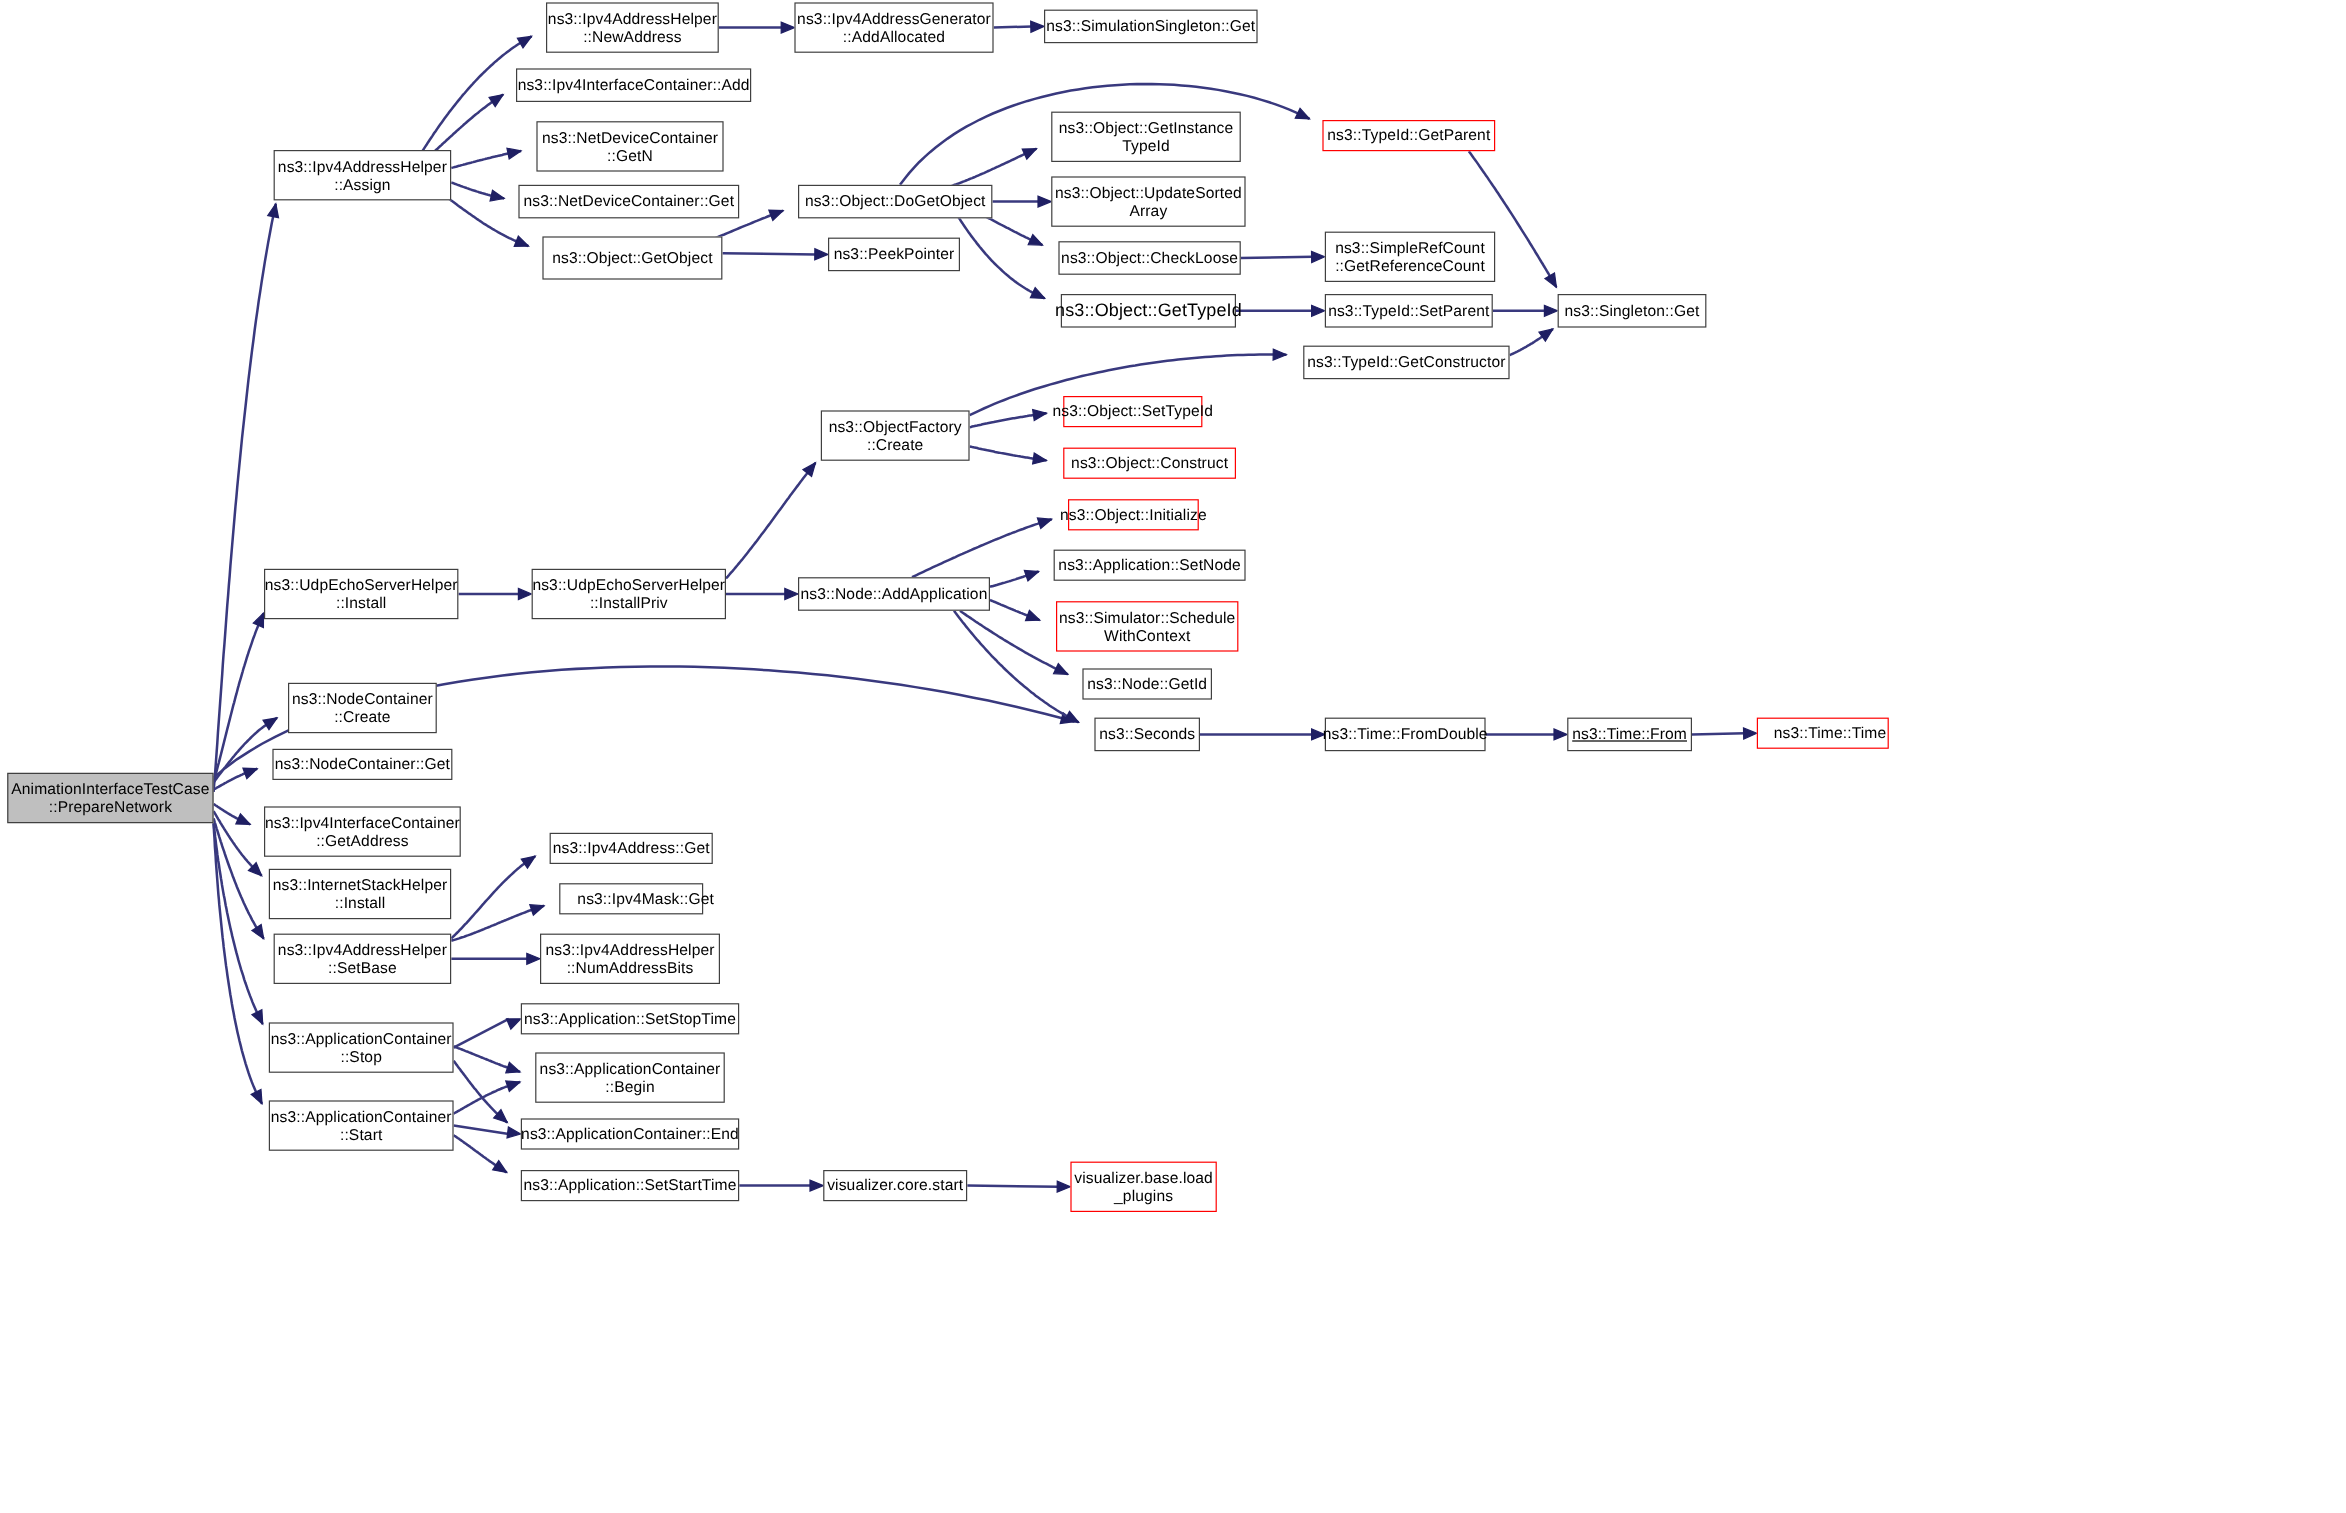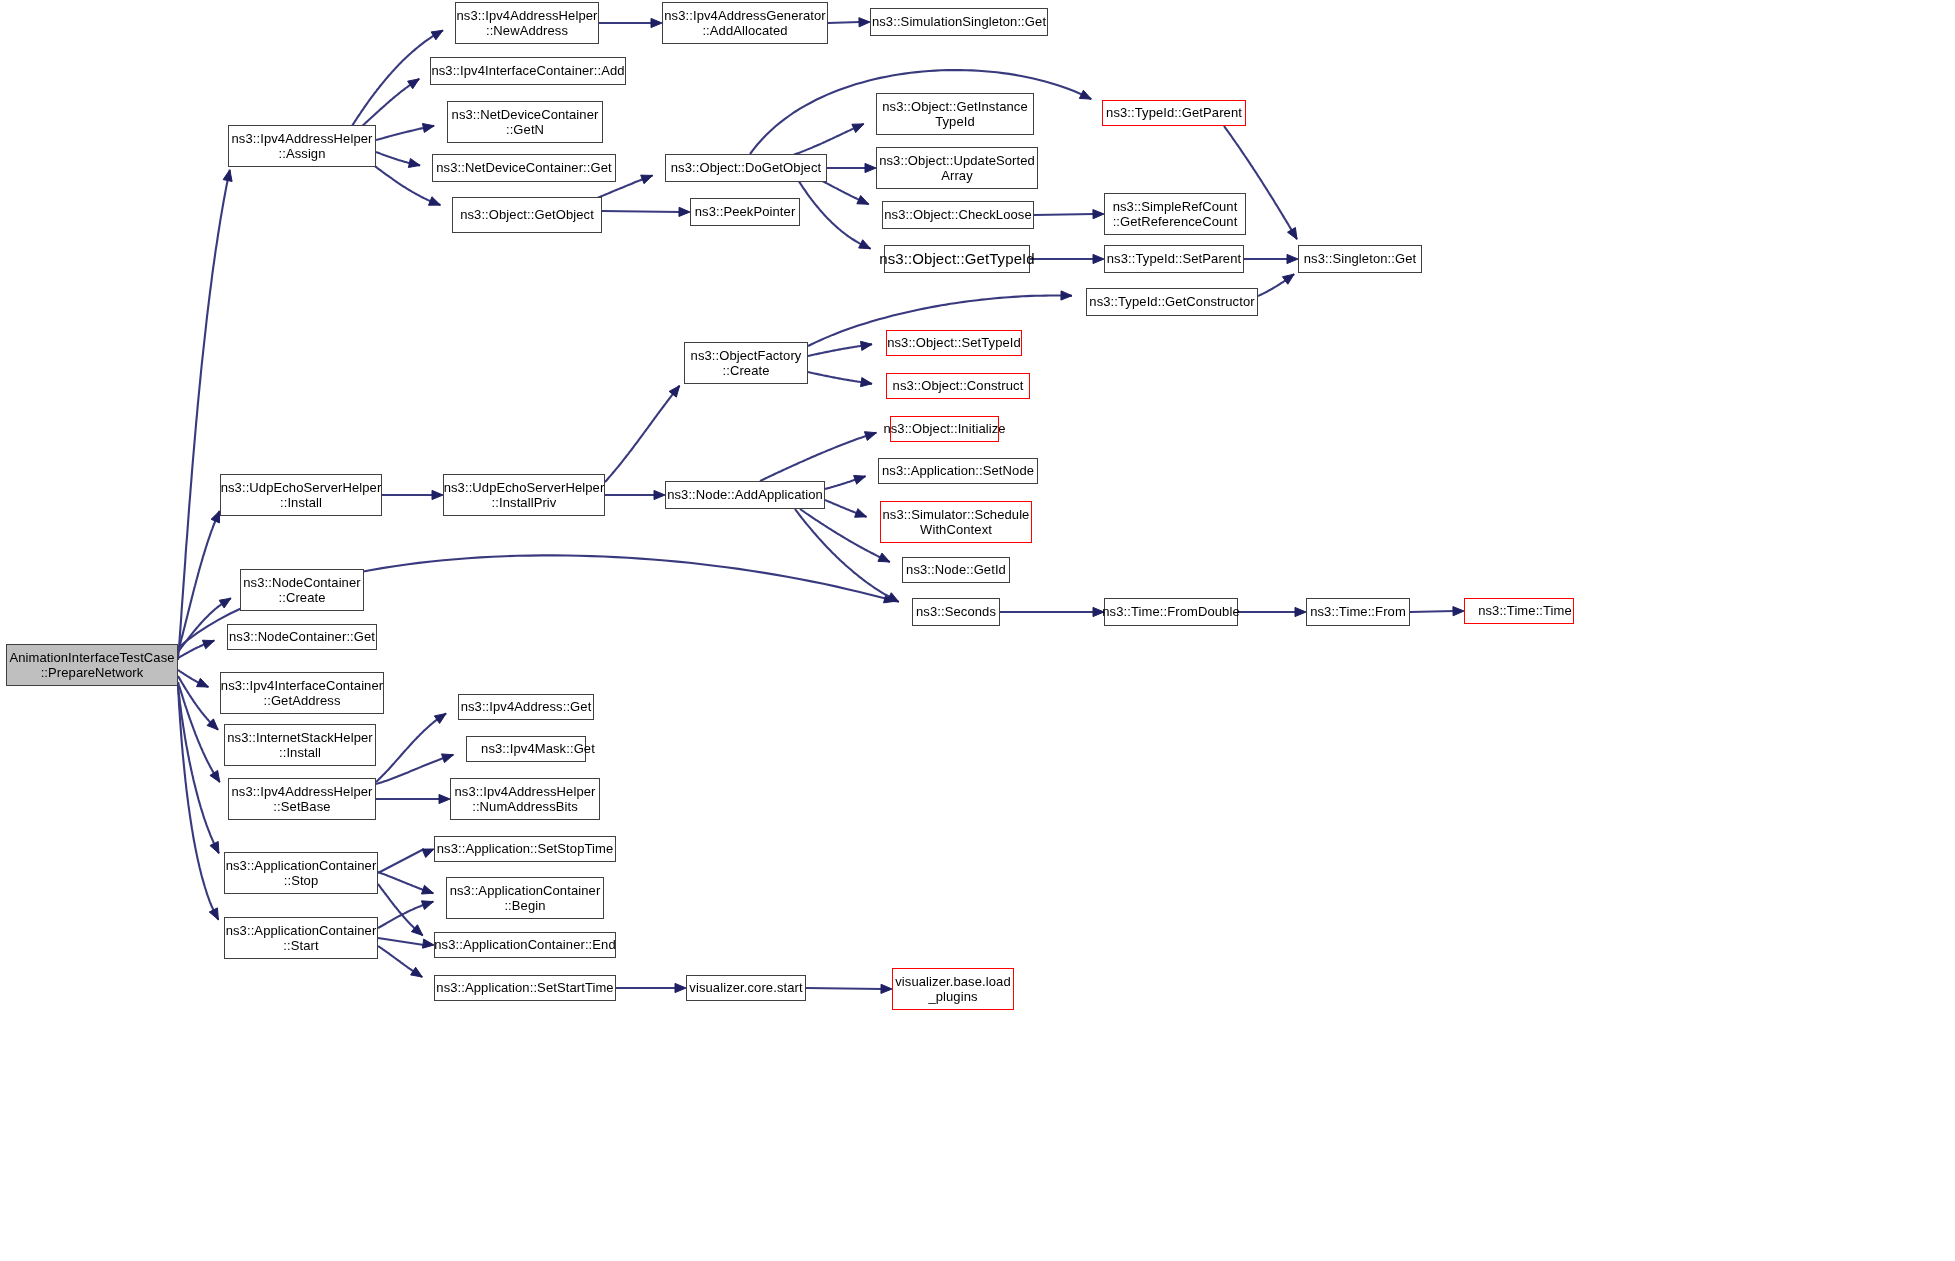--- a/index.html
+++ b/index.html
@@ -197,21 +197,21 @@
       <div class="node" style="left: 1298px; top: 245px; width: 124px; height: 28px; font-size: 13px;">
         <span>ns3::Singleton::Get</span>
       </div>
       <div class="node" style="left: 1086px; top: 288px; width: 172px; height: 28px; font-size: 13px;">
         <span>ns3::TypeId::GetConstructor</span>
       </div>
       <div class="node" style="left: 684px; top: 342px; width: 124px; height: 42px; font-size: 13px;">
         <span>ns3::ObjectFactory
 ::Create</span>
       </div>
-      <div class="node red" style="left: 886px; top: 330px; width: 136px; height: 26px; font-size: 13px;">
+      <div class="node red" style="left: 886px; top: 330px; width: 116px; height: 26px; font-size: 13px;">
         <span>ns3::Object::SetTypeId</span>
       </div>
       <div class="node red" style="left: 886px; top: 373px; width: 144px; height: 26px; font-size: 13px;">
         <span>ns3::Object::Construct</span>
       </div>
       <div class="node red" style="left: 890px; top: 416px; width: 109px; height: 26px; font-size: 13px;">
         <span>ns3::Object::Initialize</span>
       </div>
       <div class="node" style="left: 878px; top: 458px; width: 160px; height: 26px; font-size: 13px;">
         <span>ns3::Application::SetNode</span>
@@ -222,21 +222,21 @@
       </div>
       <div class="node" style="left: 902px; top: 557px; width: 108px; height: 26px; font-size: 13px;">
         <span>ns3::Node::GetId</span>
       </div>
       <div class="node" style="left: 912px; top: 598px; width: 88px; height: 28px; font-size: 13px;">
         <span>ns3::Seconds</span>
       </div>
       <div class="node" style="left: 1104px; top: 598px; width: 134px; height: 28px; font-size: 13px;">
         <span>ns3::Time::FromDouble</span>
       </div>
-      <div class="node" style="left: 1306px; top: 598px; width: 104px; height: 28px; font-size: 13px;">
+      <div class="node" style="left: 1306px; top: 598px; width: 104px; height: 28px; font-size: 13px; text-decoration: underline;">
         <span>ns3::Time::From</span>
       </div>
       <div class="node red" style="left: 1464px; top: 598px; width: 110px; height: 26px; font-size: 13px; padding-left: 12px;">
         <span>ns3::Time::Time</span>
       </div>
       <div class="node" style="left: 220px; top: 474px; width: 162px; height: 42px; font-size: 13px;">
         <span>ns3::UdpEchoServerHelper
 ::Install</span>
       </div>
       <div class="node" style="left: 443px; top: 474px; width: 162px; height: 42px; font-size: 13px;">

